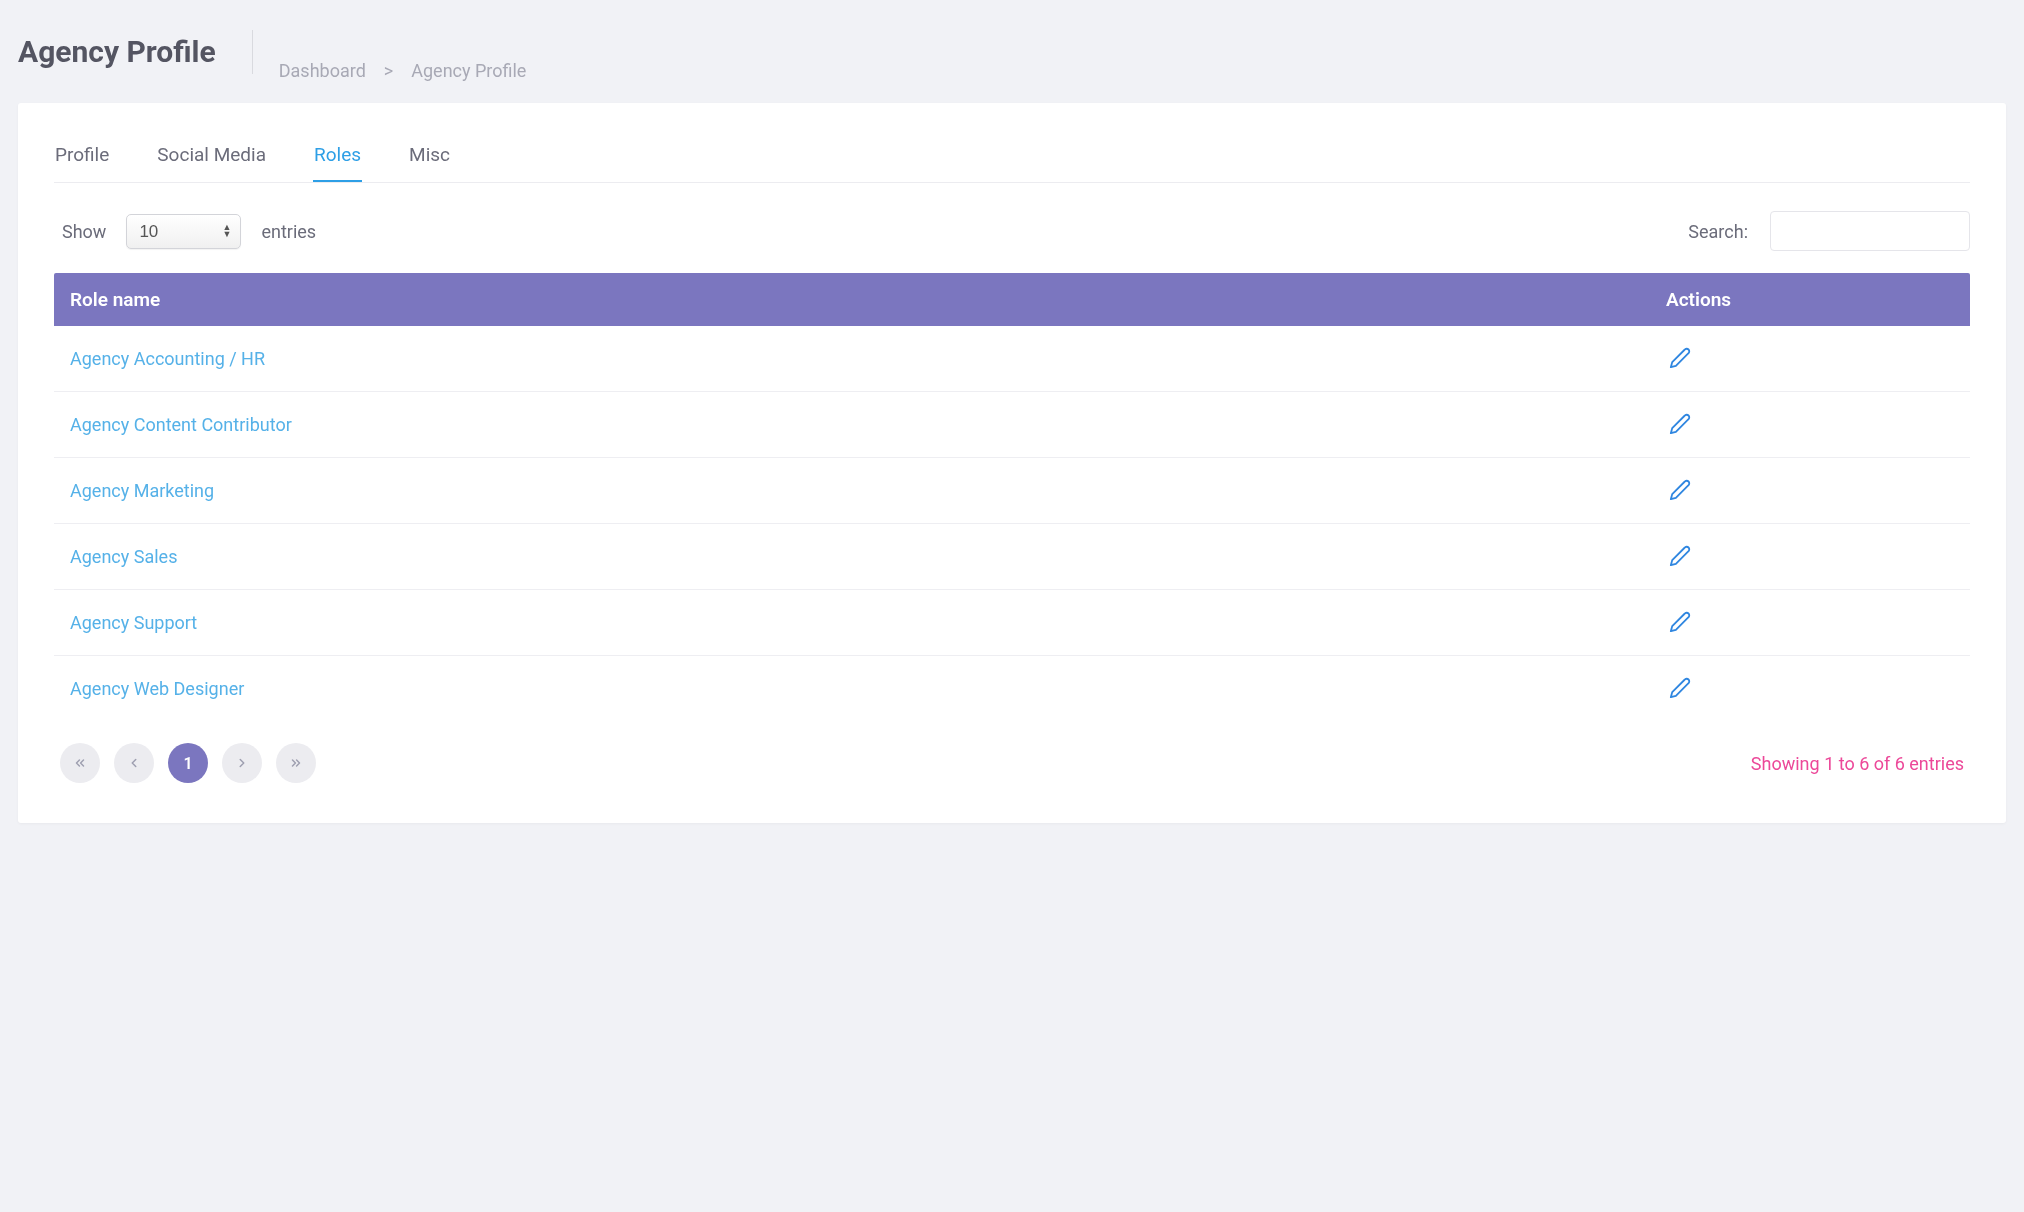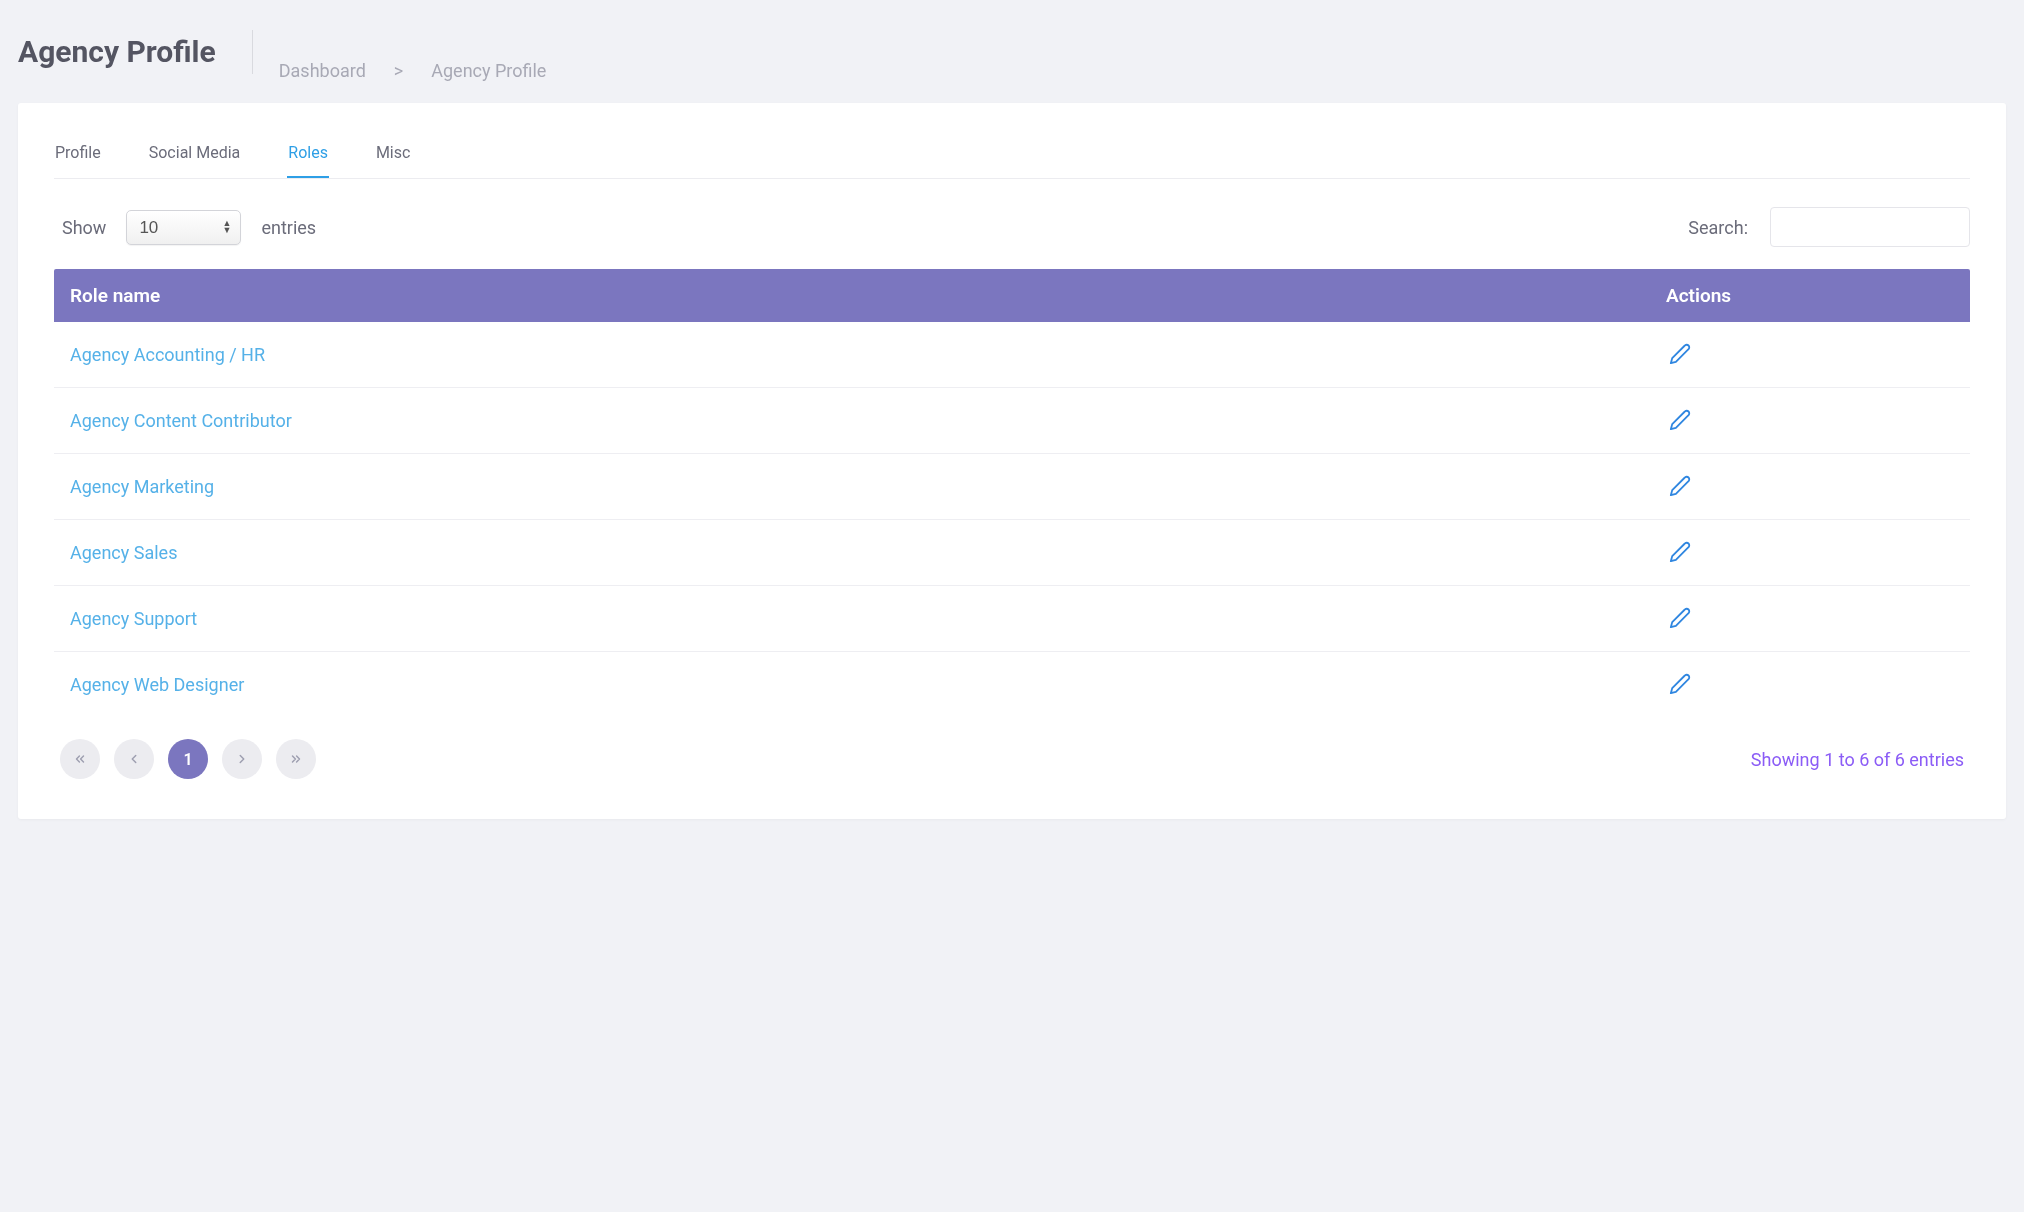--- a/index.html
+++ b/index.html
@@ -28,21 +28,21 @@
     width: 1px;
     height: 44px;
     background: #d9dadf;
     margin-right: 26px;
   }
   .breadcrumb {
     font-size: 18px;
     color: #a8a9b5;
     display: flex;
     align-items: center;
-    gap: 28px;
+    gap: 18px;
     margin-top: 38px;
   }
   .breadcrumb a { color: #a8a9b5; text-decoration: none; cursor: pointer; }
   .breadcrumb .sep { color: #a8a9b5; font-size: 18px; }
   .breadcrumb .current { color: #a8a9b5; }
 
   .card {
     background: #ffffff;
     border-radius: 3px;
     box-shadow: 0 1px 3px rgba(0,0,0,0.04);
@@ -50,21 +50,21 @@
   }
 
   .tabs {
     display: flex;
     align-items: baseline;
     gap: 46px;
     border-bottom: 1px solid #ececf0;
     margin-bottom: 28px;
   }
   .tab {
-    font-size: 16px;
+    font-size: 19px;
     color: #6b6c7a;
     padding: 0 1px 14px 1px;
     cursor: pointer;
     border-bottom: 2px solid transparent;
     position: relative;
   }
   .tab.active {
     color: #2e9fe6;
     border-bottom: 2px solid #2e9fe6;
   }
@@ -191,21 +191,21 @@
     user-select: none;
   }
   .page-btn svg { width: 14px; height: 14px; }
   .page-btn.active {
     background: #7b76bf;
     color: #fff;
     font-weight: 600;
   }
   .showing-text {
     font-size: 18px;
-    color: #8b5cf6;
+    color: #ec4899;
     margin-left: 8px;
   }
 </style>
 </head>
 <body>
 
 <div class="header-bar">
   <div class="page-title">Agency Profile</div>
   <div class="divider-vert"></div>
   <nav class="breadcrumb">

